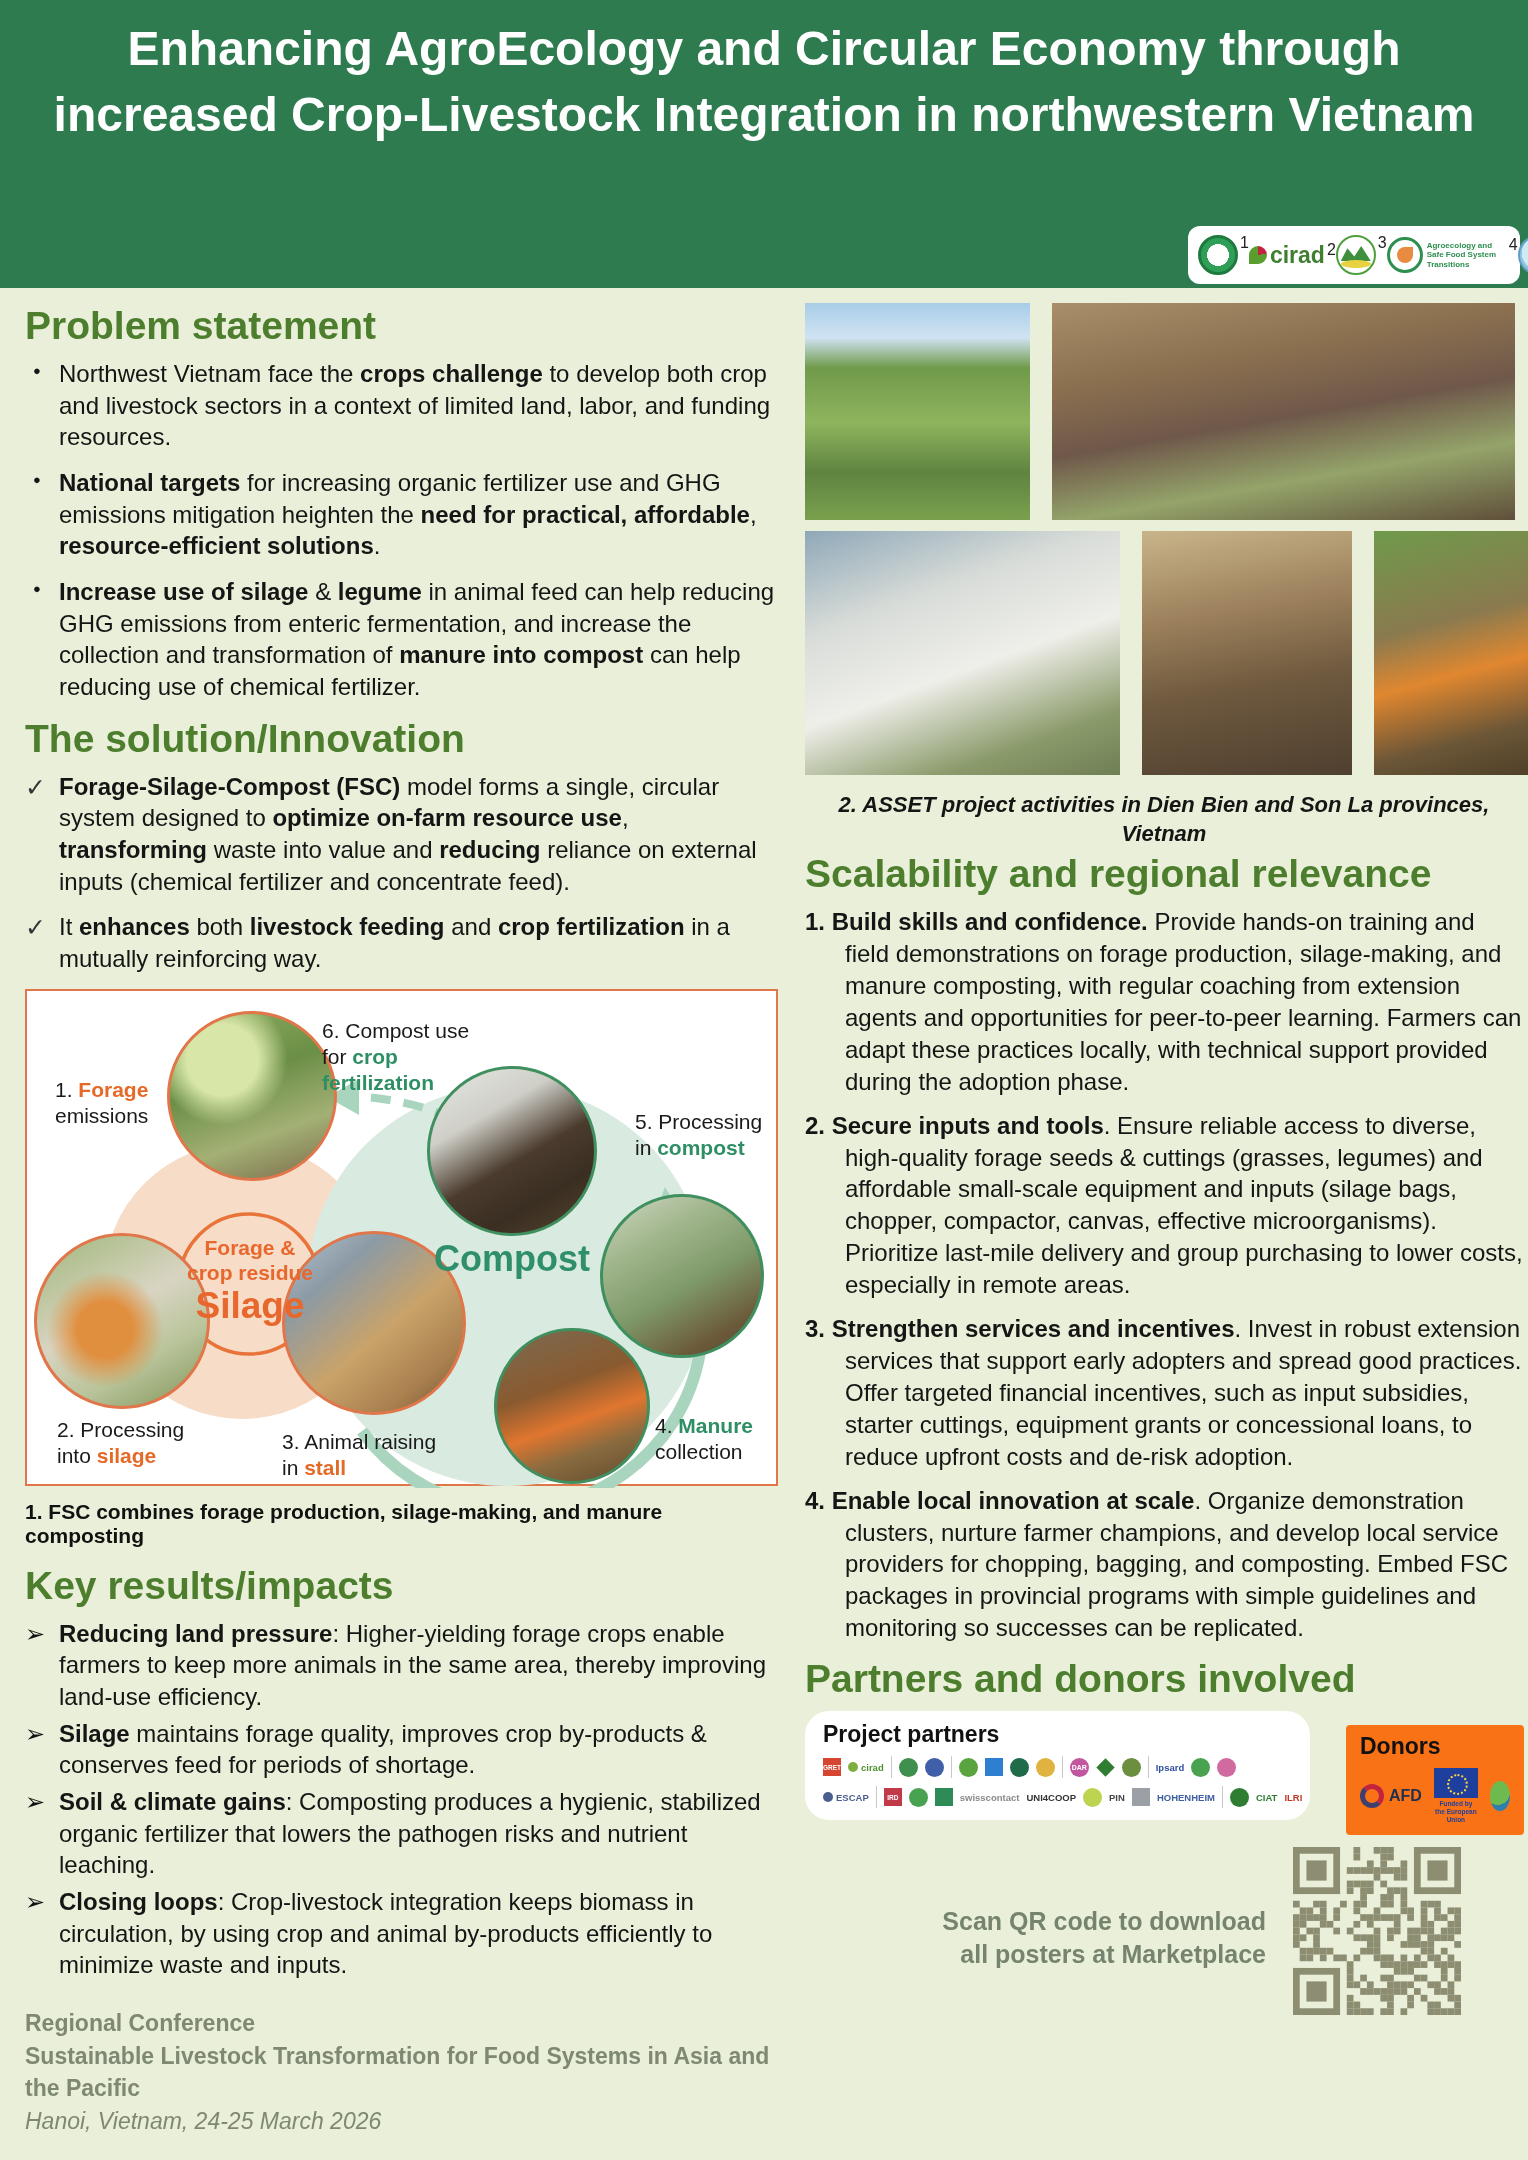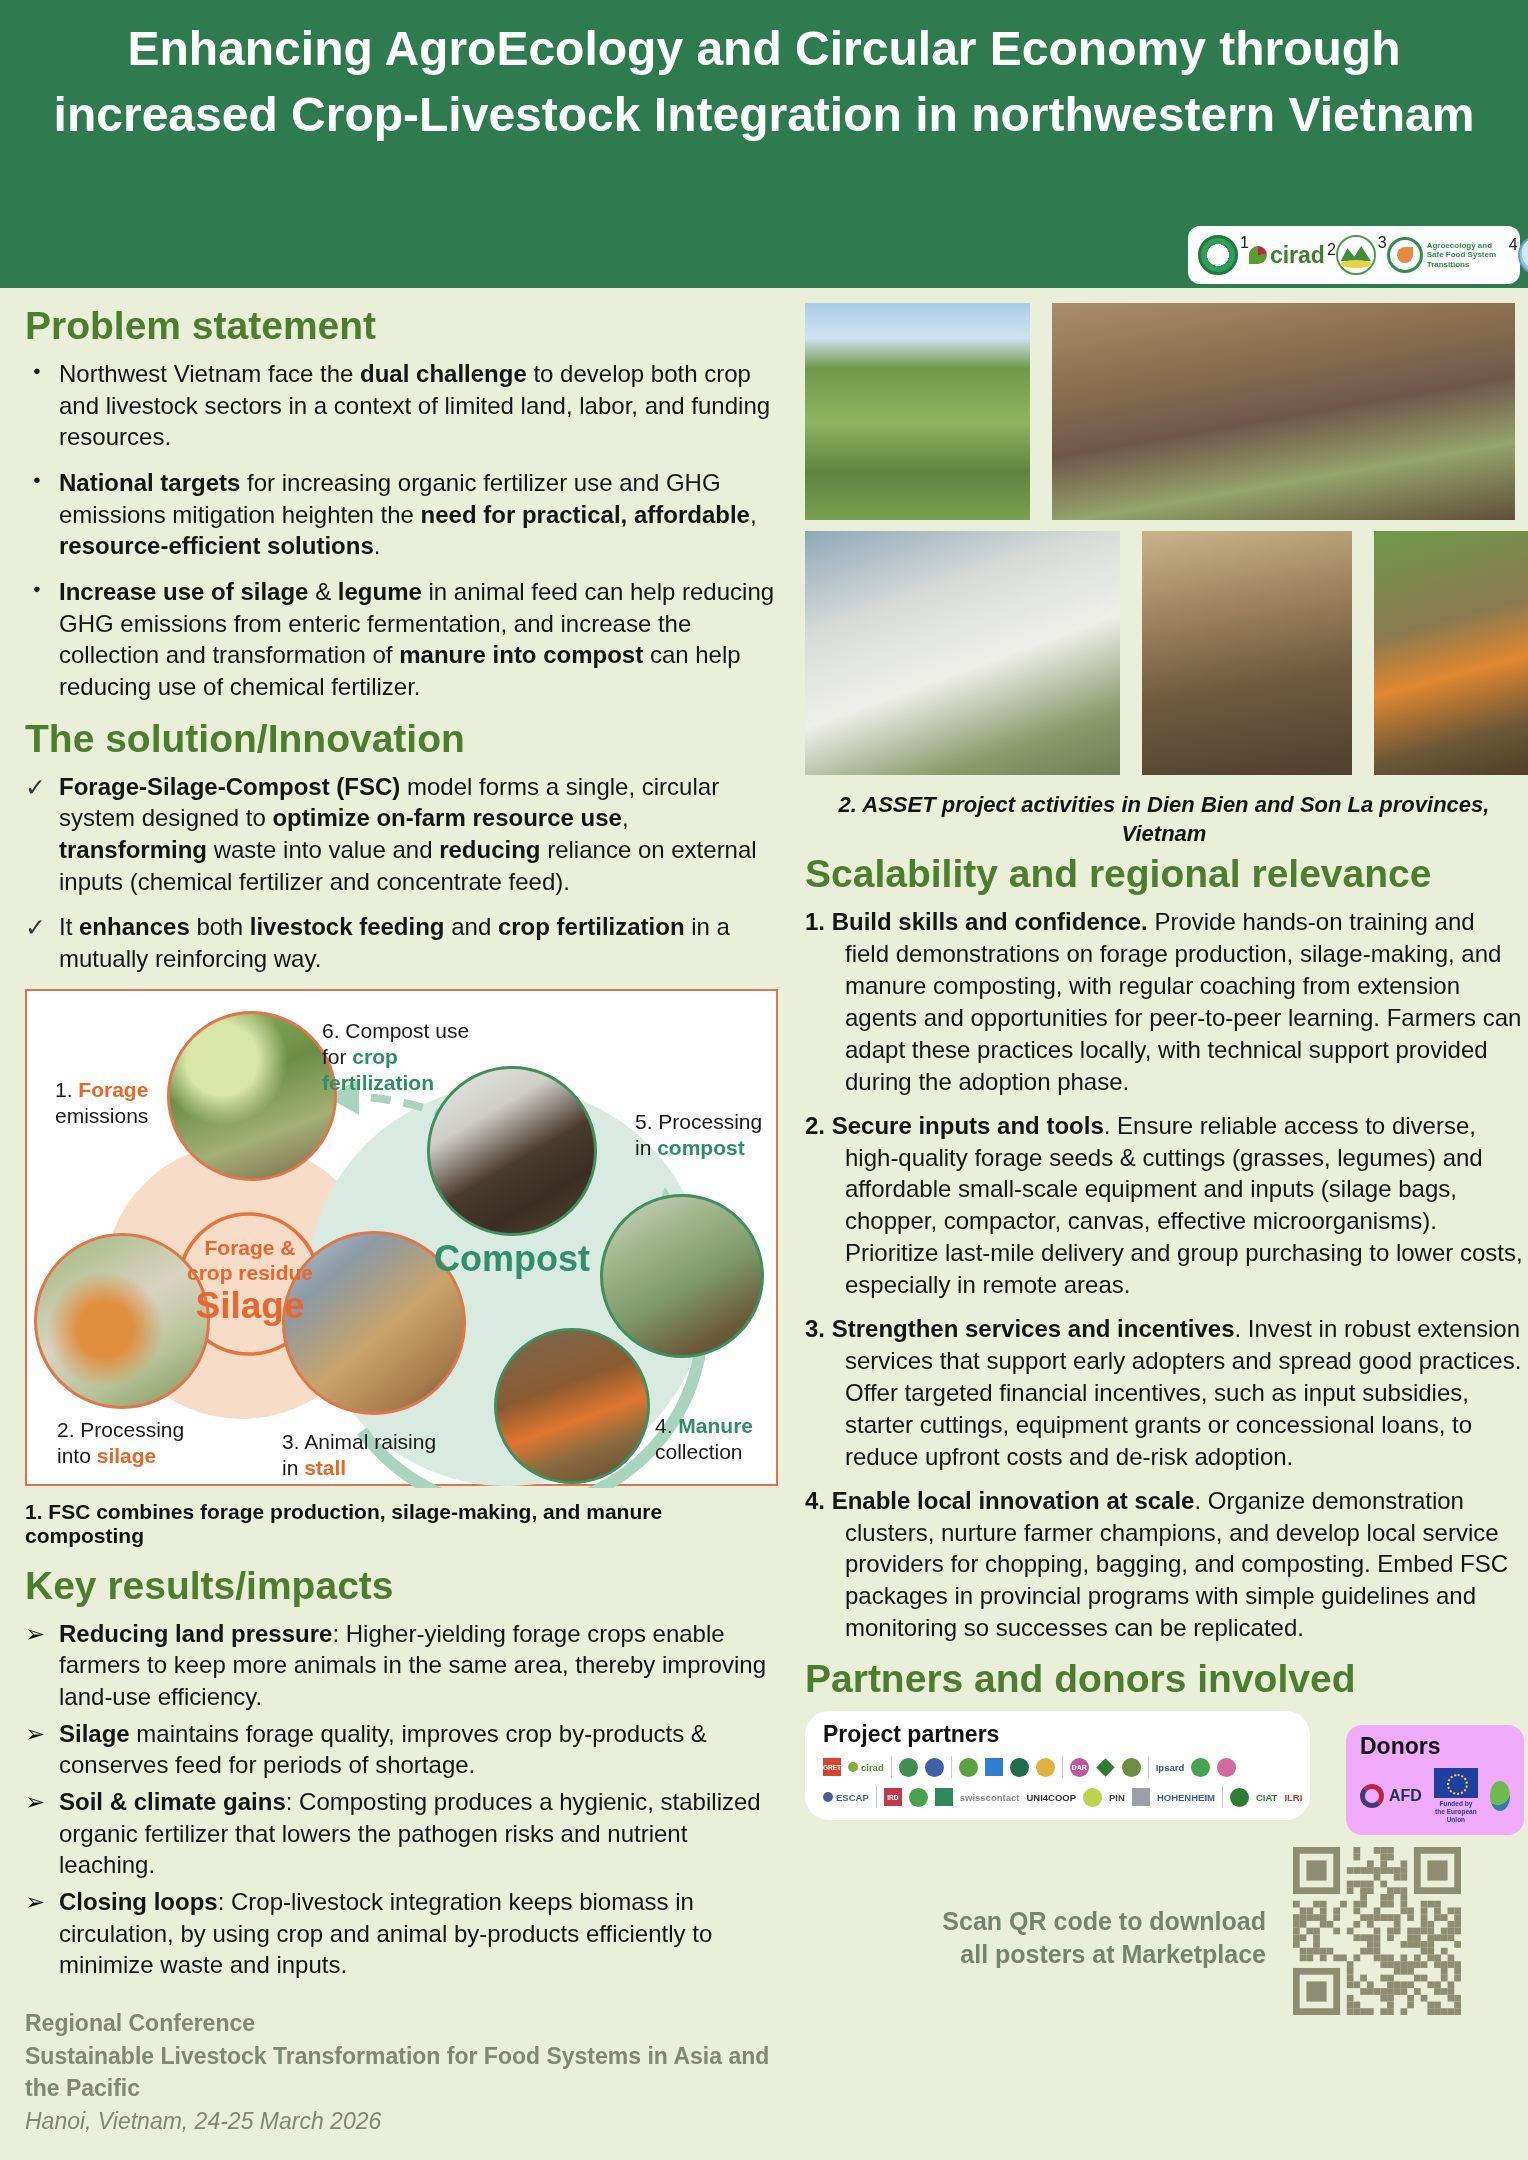--- a/index.html
+++ b/index.html
@@ -77,21 +77,21 @@
   .gC{width:315px;background:linear-gradient(160deg,#8fa8b8 0%,#d8dcd8 30%,#efefea 55%,#8a9a6a 82%,#6f7f55 100%);}
   .gD{width:210px;background:linear-gradient(170deg,#c9b48a 0%,#9a7f5a 35%,#6f5a3f 62%,#4f3f2f 100%);}
   .gE{width:155px;background:linear-gradient(165deg,#6f9a4a 0%,#8a7a4f 38%,#e0872f 58%,#6b5637 82%,#4f4028 100%);}
   .caption2{text-align:center;font-size:22px;font-weight:bold;font-style:italic;margin:16px 6px 2px;line-height:1.3;}
   ol.scal{list-style:none;margin:2px 0 0;padding:0;font-size:24px;line-height:1.33;}
   ol.scal li{padding-left:40px;text-indent:-40px;margin-bottom:12px;}
 
   
   .pd-row{display:flex;gap:36px;align-items:flex-start;margin-top:10px;}
   .partners-box{width:505px;background:#fff;border-radius:24px;padding:10px 18px 12px;}
-  .donors-box{width:178px;background:#f0abfc;border-radius:16px;padding:8px 14px 10px;margin-top:14px;}
+  .donors-box{width:178px;background:#f97316;border-radius:4px;padding:8px 14px 10px;margin-top:14px;}
   .box-title{font-size:23px;font-weight:bold;color:#111;}
   .logo-row{display:flex;align-items:center;gap:7px;margin-top:8px;flex-wrap:nowrap;}
   .chip{flex:none;}
   .chip-circle{width:19px;height:19px;border-radius:50%;color:#fff;font-size:7px;display:inline-flex;align-items:center;justify-content:center;font-weight:bold;}
   .chip-square{width:18px;height:18px;color:#fff;font-size:6.5px;display:inline-flex;align-items:center;justify-content:center;font-weight:bold;text-align:center;}
   .chip-diamond{width:13px;height:13px;transform:rotate(45deg);margin:0 3px;}
   .chip-divider{width:1px;height:22px;background:#c8c8c8;}
   .chip-text{font-weight:bold;font-size:9.5px;display:inline-flex;align-items:center;gap:3px;white-space:nowrap;}
   .chip-dot{width:10px;height:10px;border-radius:50%;display:inline-block;}
   .donor-row{display:flex;align-items:center;gap:12px;margin-top:8px;}
@@ -148,21 +148,21 @@
         <span class="l-dlp"></span>
 
       </span>
     </div>
   </div>
 
   <div class="col-left">
 
     <h2 class="section">Problem statement</h2>
     <ul class="blist bullets">
-      <li><span>Northwest Vietnam face the </span><span style="font-weight: 700;">dual challenge</span><span> to develop both crop and livestock sectors in a context of limited land, labor, and funding resources.</span></li>
+      <li><span>Northwest Vietnam face the </span><span style="font-weight: 700;">crops challenge</span><span> to develop both crop and livestock sectors in a context of limited land, labor, and funding resources.</span></li>
       <li><span style="font-weight: 700;">National targets</span><span> for increasing organic fertilizer use and GHG emissions mitigation heighten the </span><span style="font-weight: 700;">need for practical, affordable</span><span>, </span><span style="font-weight: 700;">resource-efficient solutions</span><span>.</span></li>
       <li><span style="font-weight: 700;">Increase use of silage</span><span> &amp; </span><span style="font-weight: 700;">legume</span><span> in animal feed can help reducing GHG emissions from enteric fermentation, and increase the collection and transformation of </span><span style="font-weight: 700;">manure into compost</span><span> can help reducing use of chemical fertilizer.</span></li>
     </ul>
 
     <h2 class="section">The solution/Innovation</h2>
     <ul class="blist checks">
       <li><span style="font-weight: 700;">Forage-Silage-Compost (FSC)</span><span> model forms a single, circular system designed to </span><span style="font-weight: 700;">optimize on-farm resource use</span><span>, </span><span style="font-weight: 700;">transforming</span><span> waste into value and </span><span style="font-weight: 700;">reducing</span><span> reliance on external inputs (chemical fertilizer and concentrate feed).</span></li>
       <li><span>It </span><span style="font-weight: 700;">enhances</span><span> both </span><span style="font-weight: 700;">livestock feeding</span><span> and </span><span style="font-weight: 700;">crop fertilization</span><span> in a mutually reinforcing way.</span></li>
     </ul>
 

